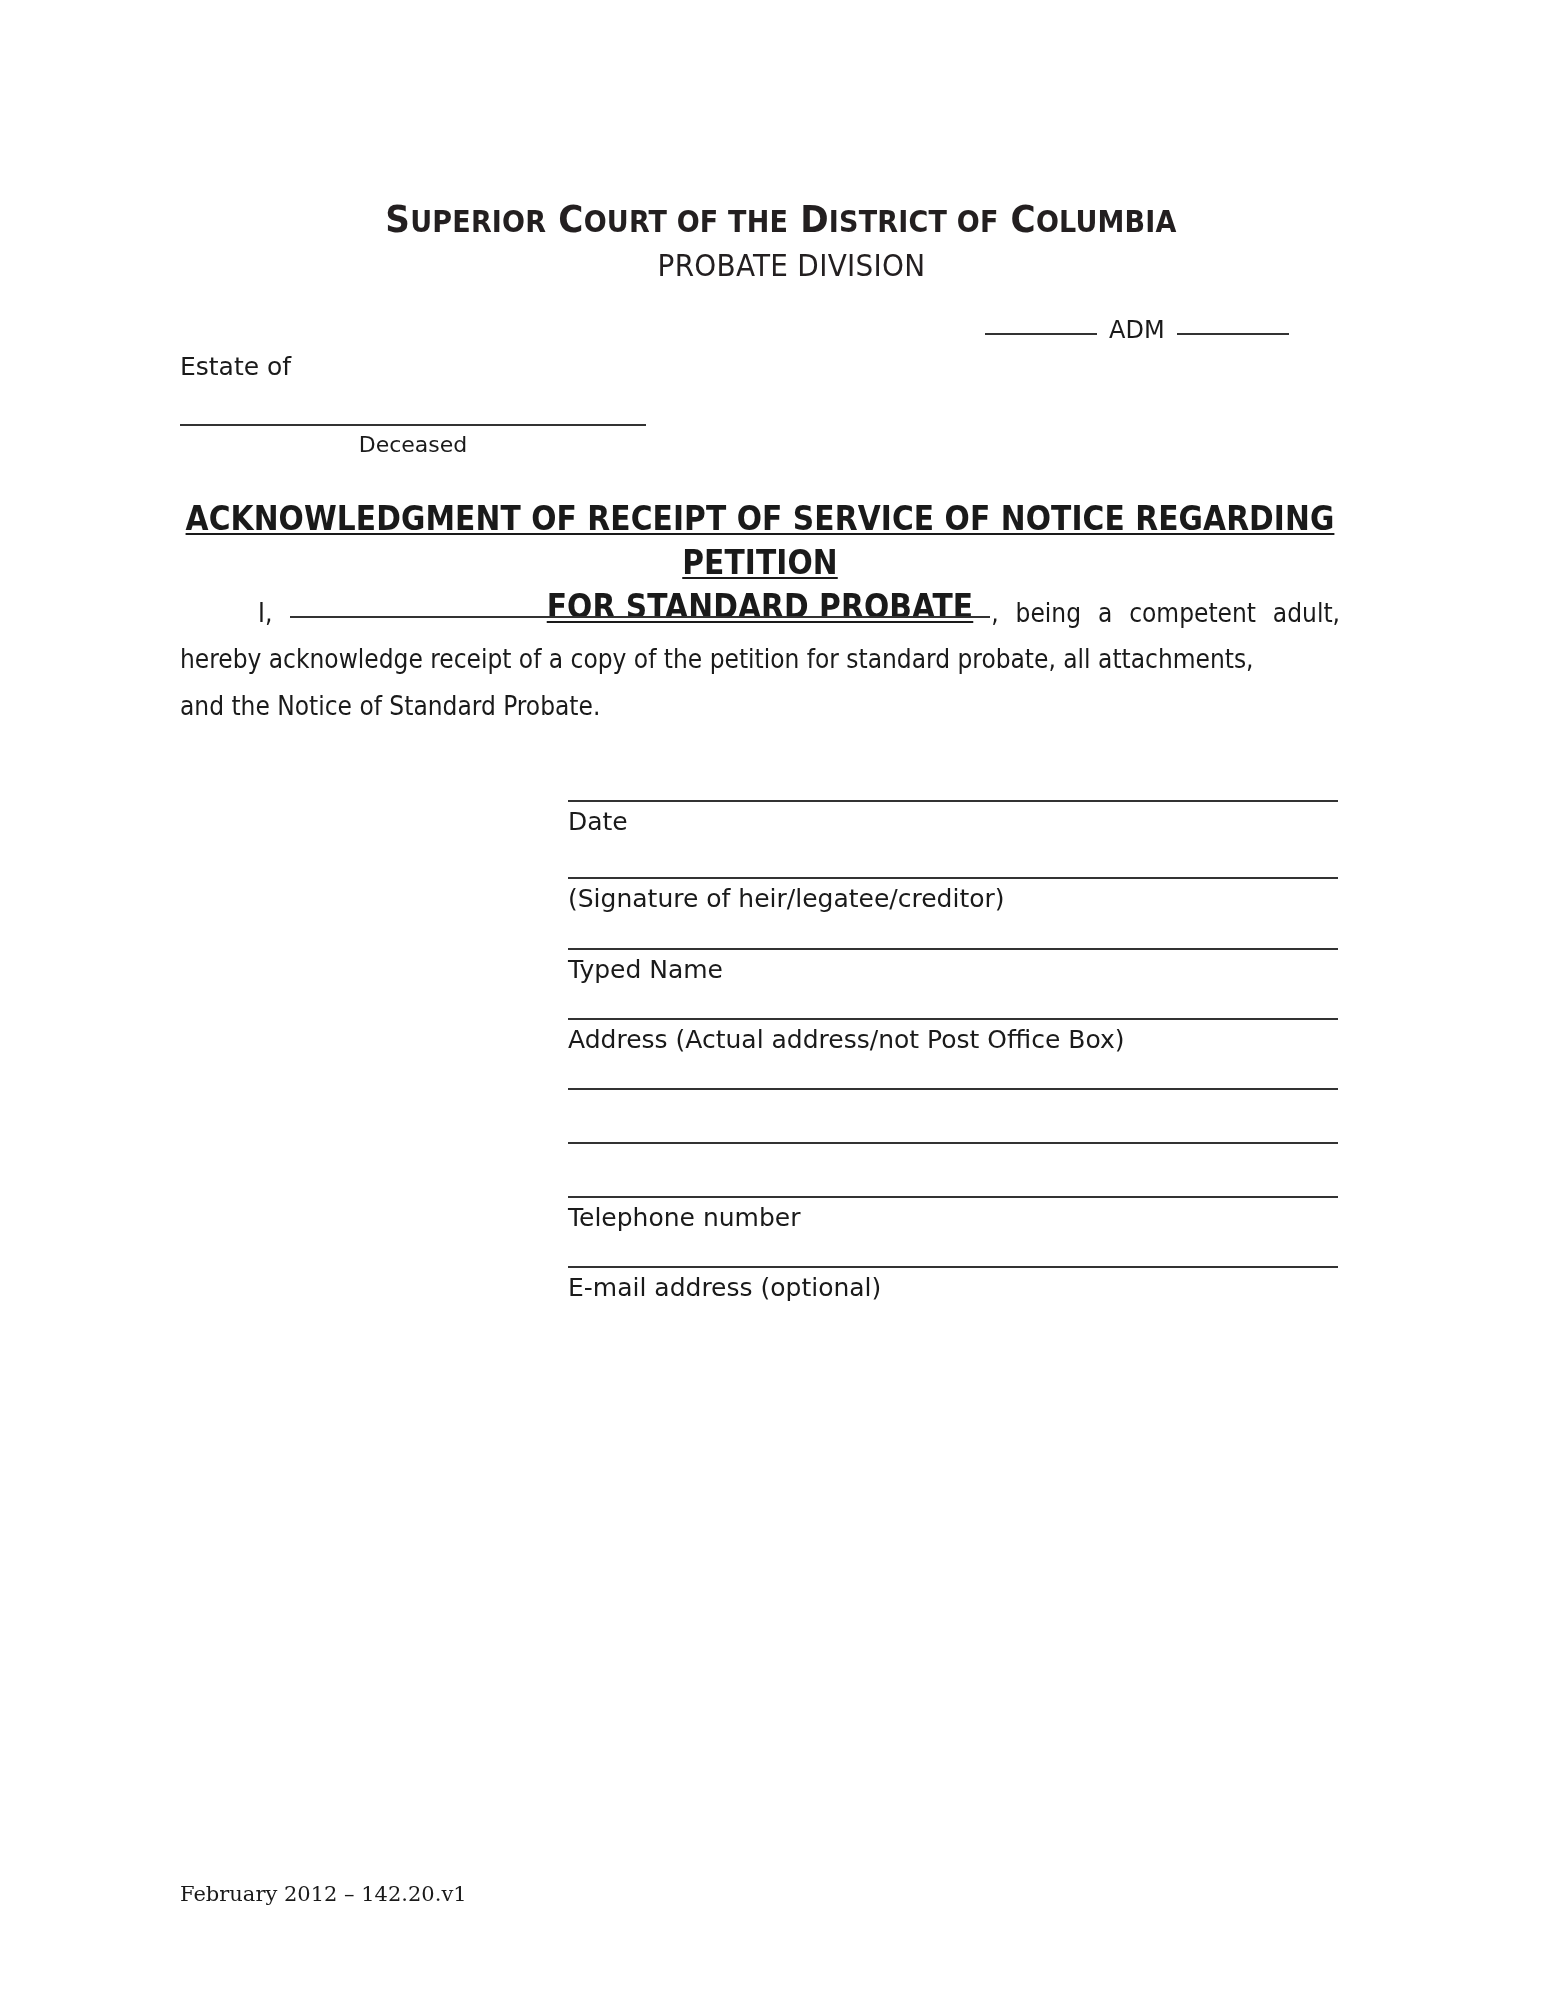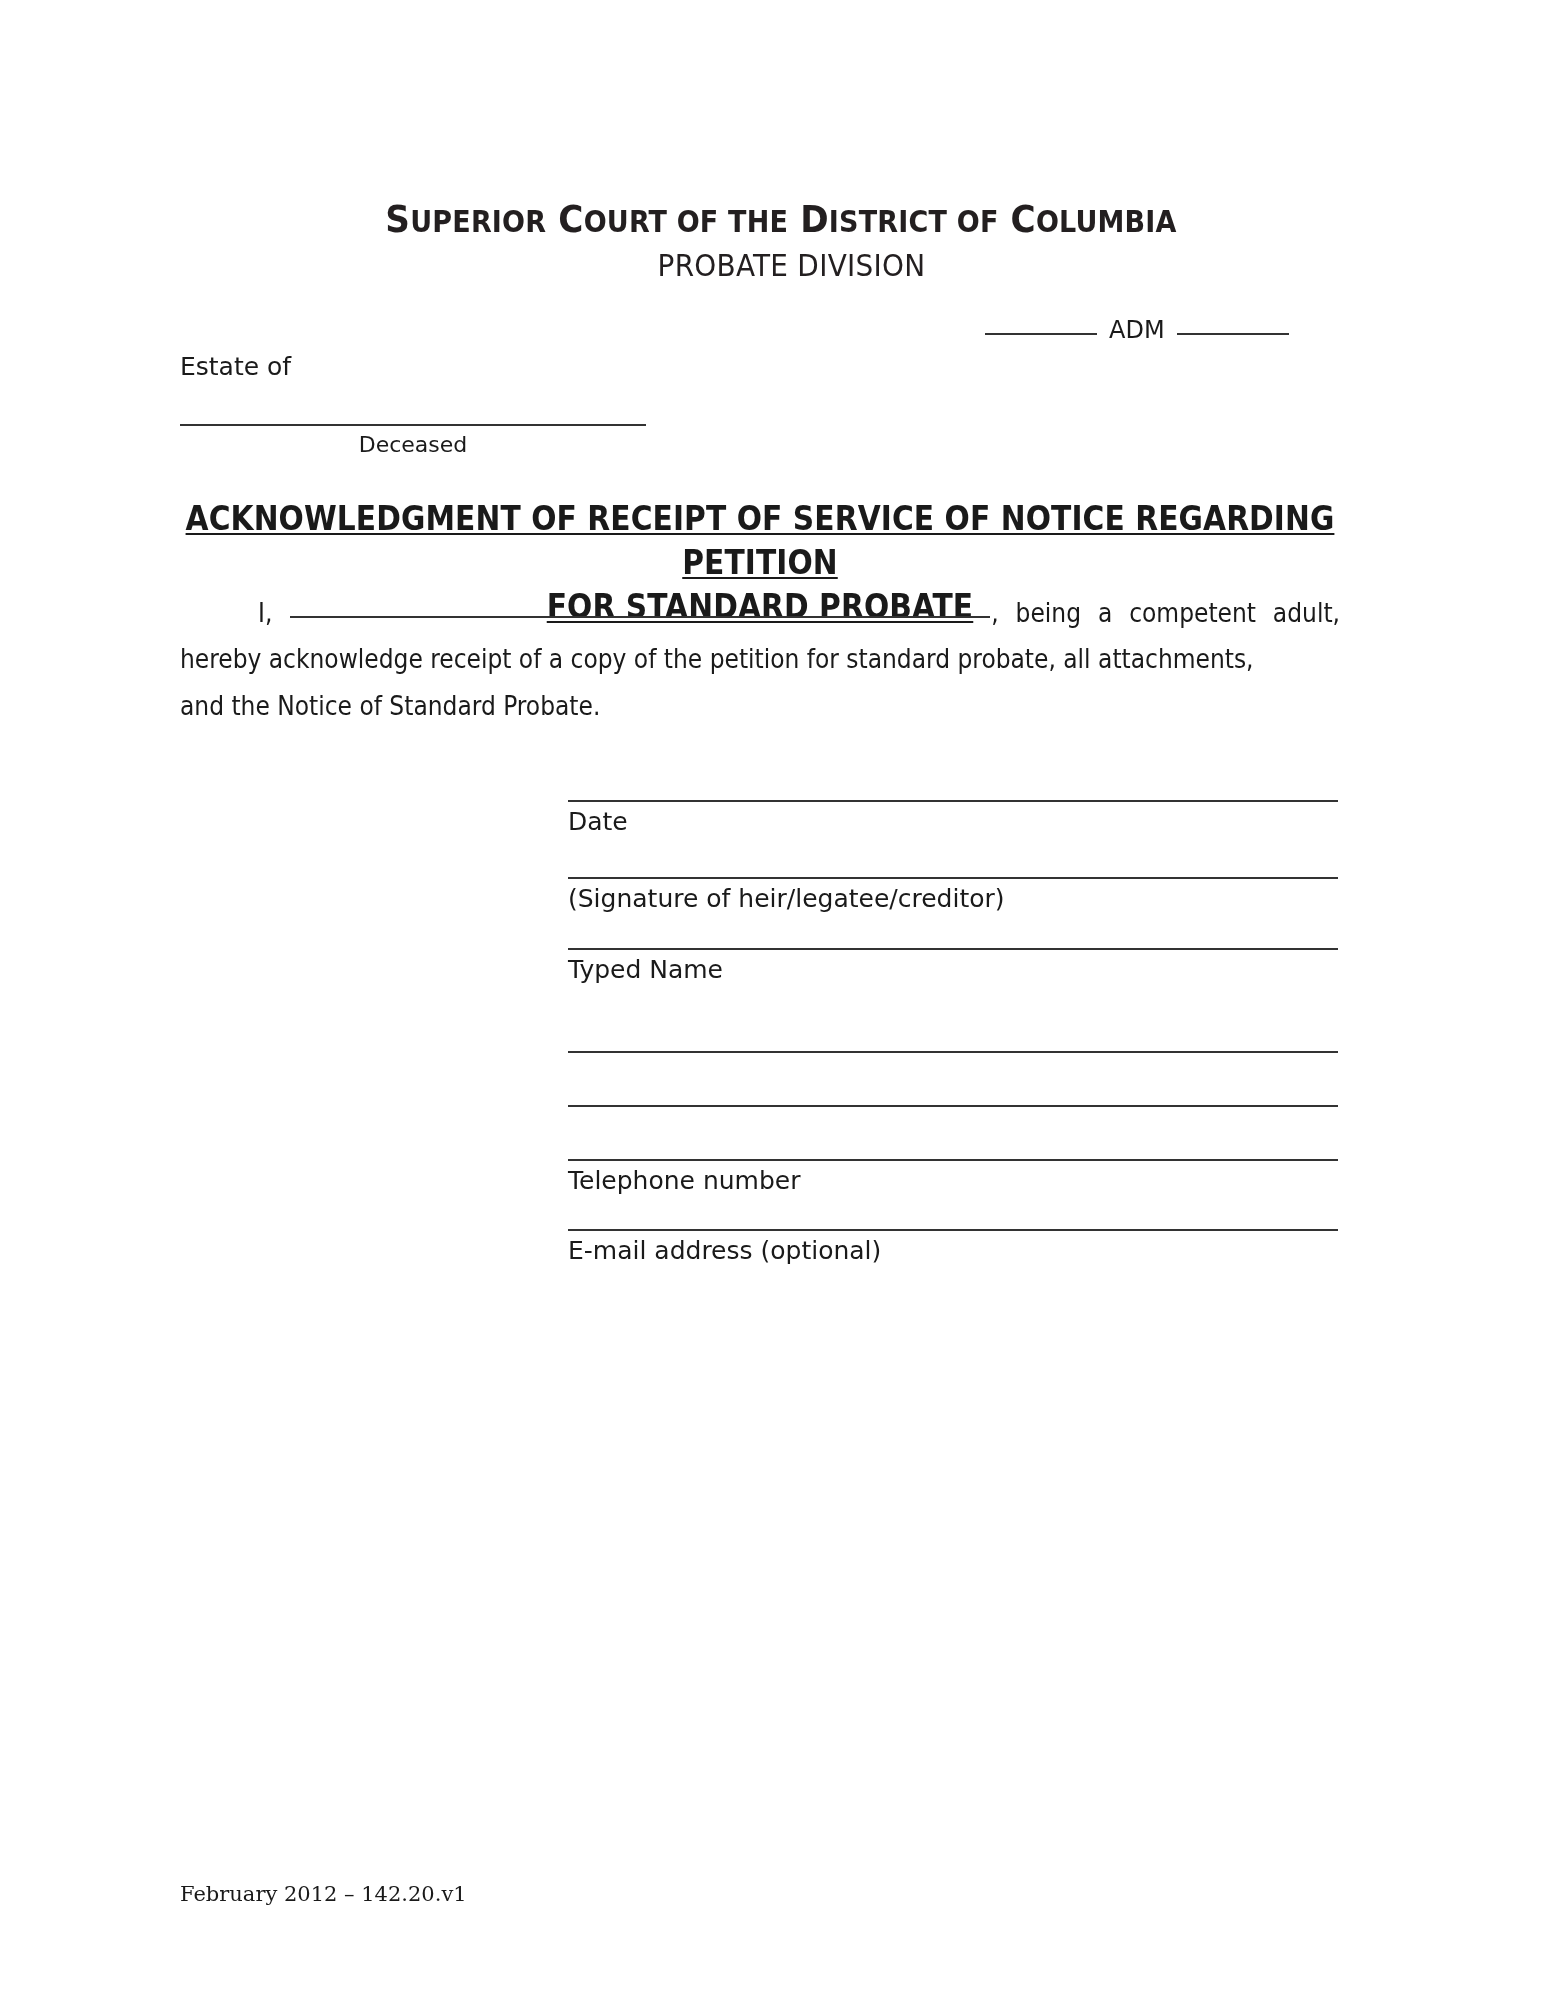--- a/index.html
+++ b/index.html
@@ -222,20 +222,24 @@
       <div class="sig-label">(Signature of heir/legatee/creditor)</div>
     </div>
     <div class="sig-row spacer-sm"></div>
 
     <div class="sig-row">
       <div class="sig-rule"></div>
       <div class="sig-label">Typed Name</div>
     </div>
     <div class="sig-row spacer-sm"></div>
 
+    <div class="sig-row">
+      <div class="sig-rule"></div>
+      <div class="sig-label">Address (Actual address/not Post Office Box)</div>
+    </div>
     <div class="sig-row spacer-sm"></div>
 
     <div class="sig-row">
       <div class="sig-rule"></div>
       <div class="sig-label"></div>
     </div>
     <div class="sig-row spacer-blank"></div>
 
     <div class="sig-row">
       <div class="sig-rule"></div>

